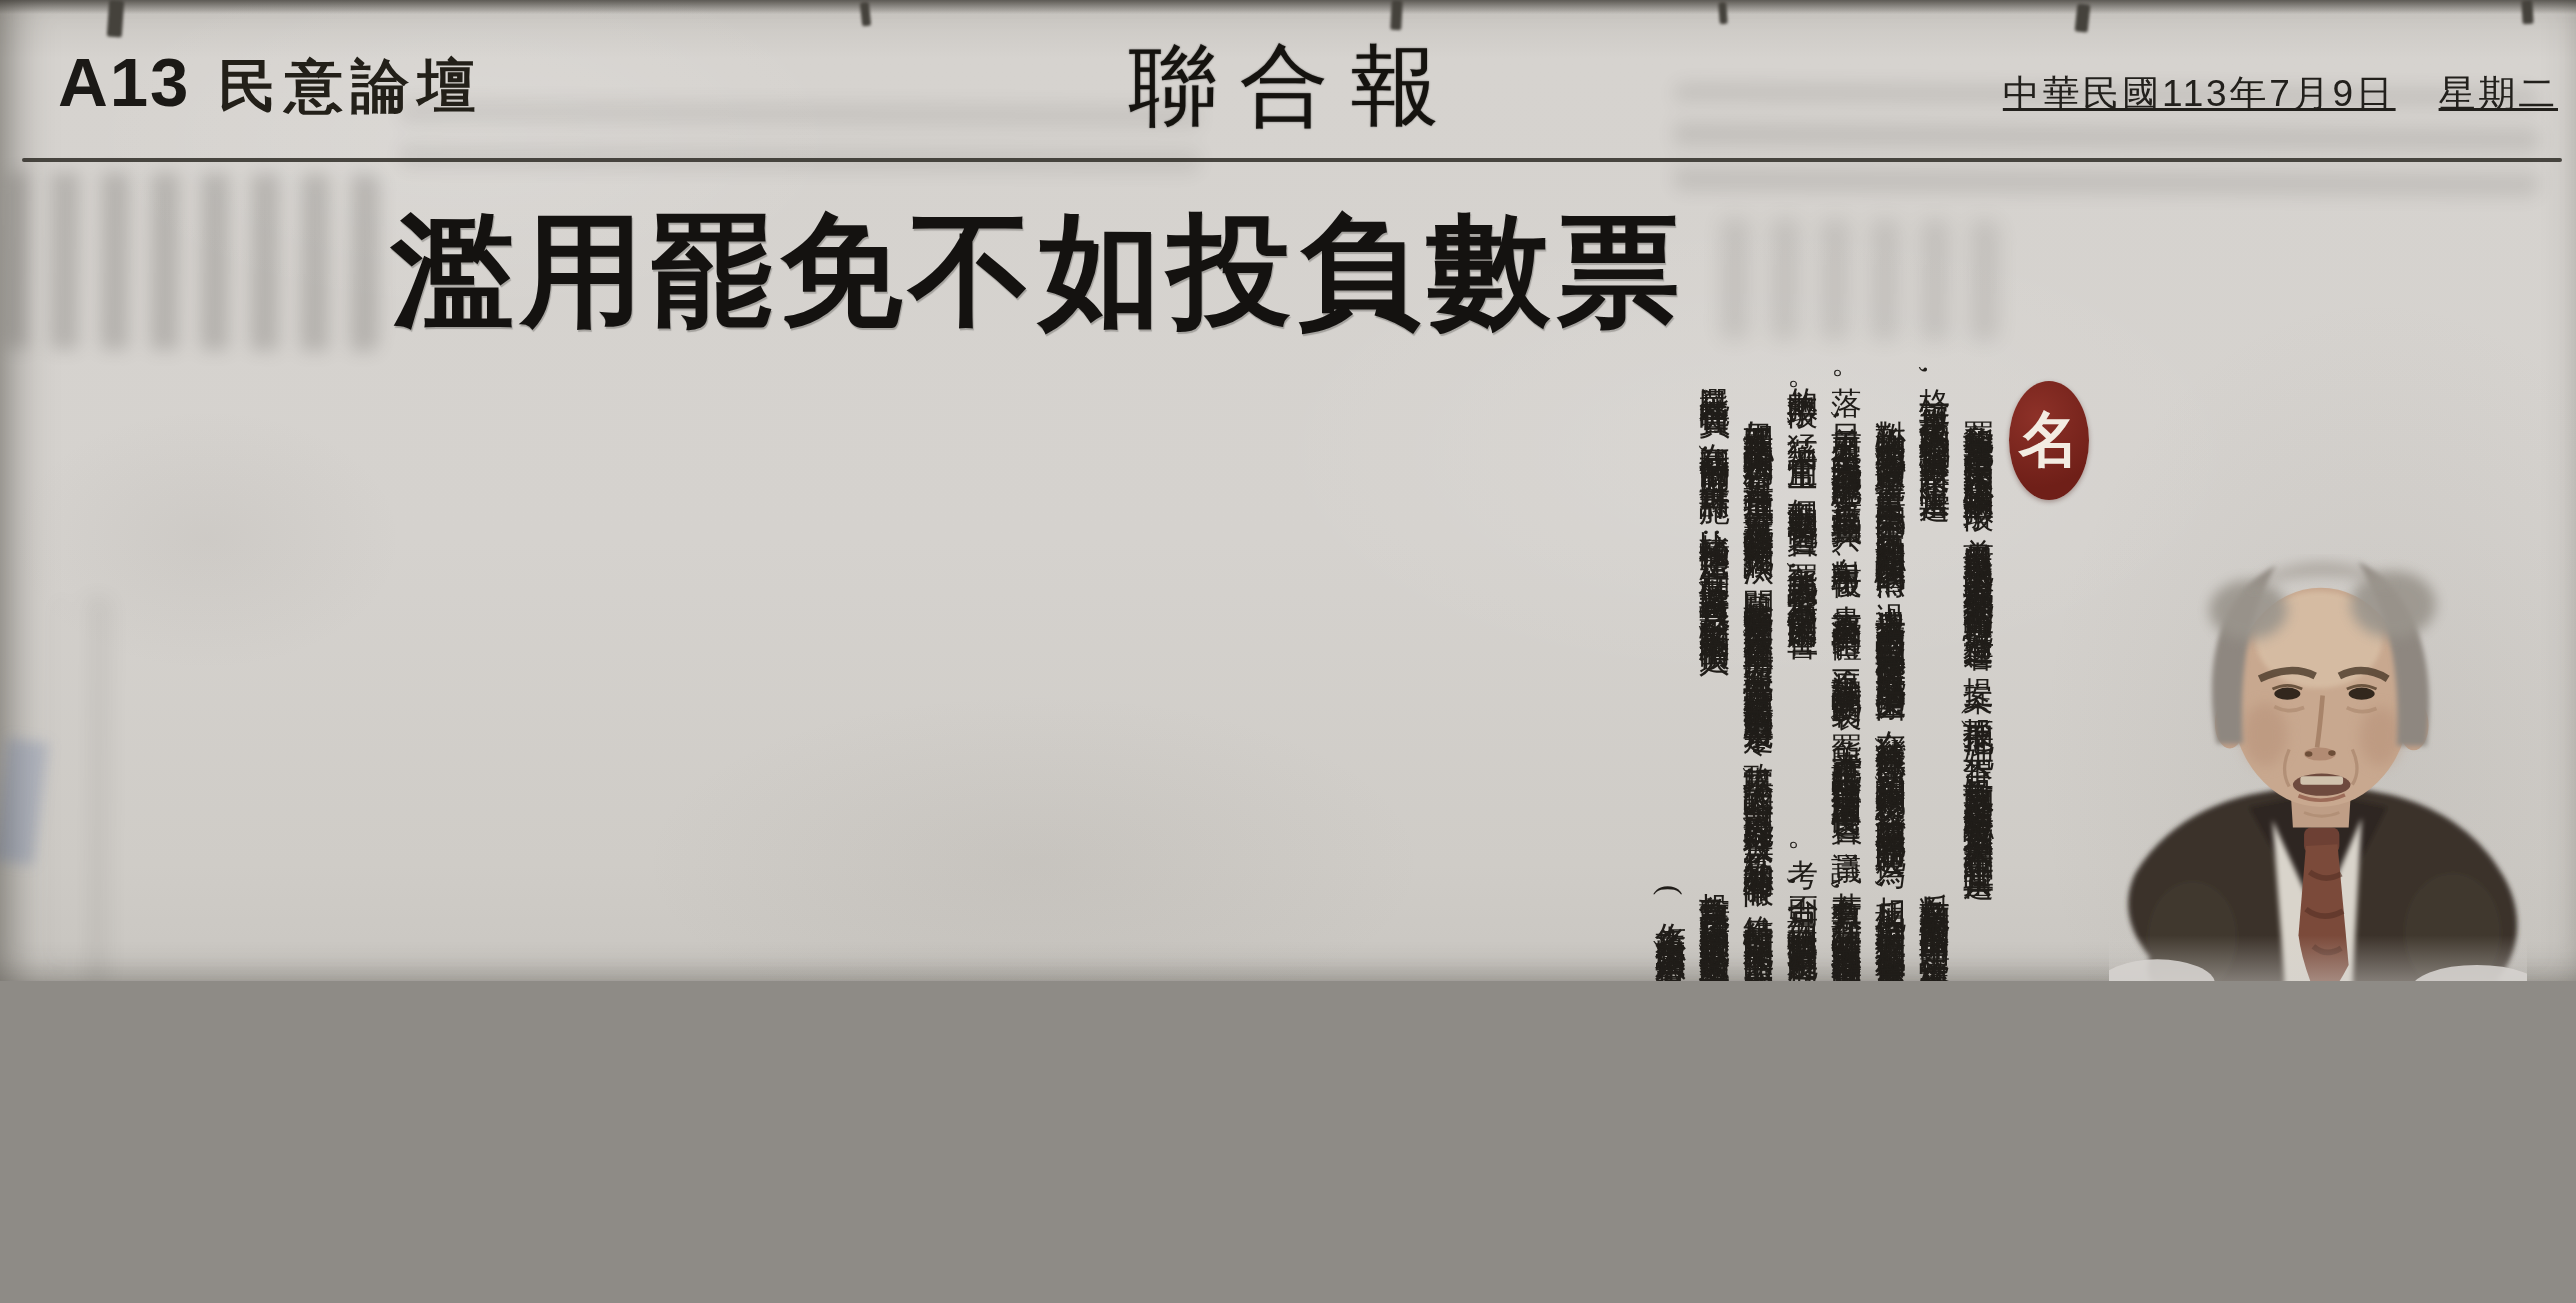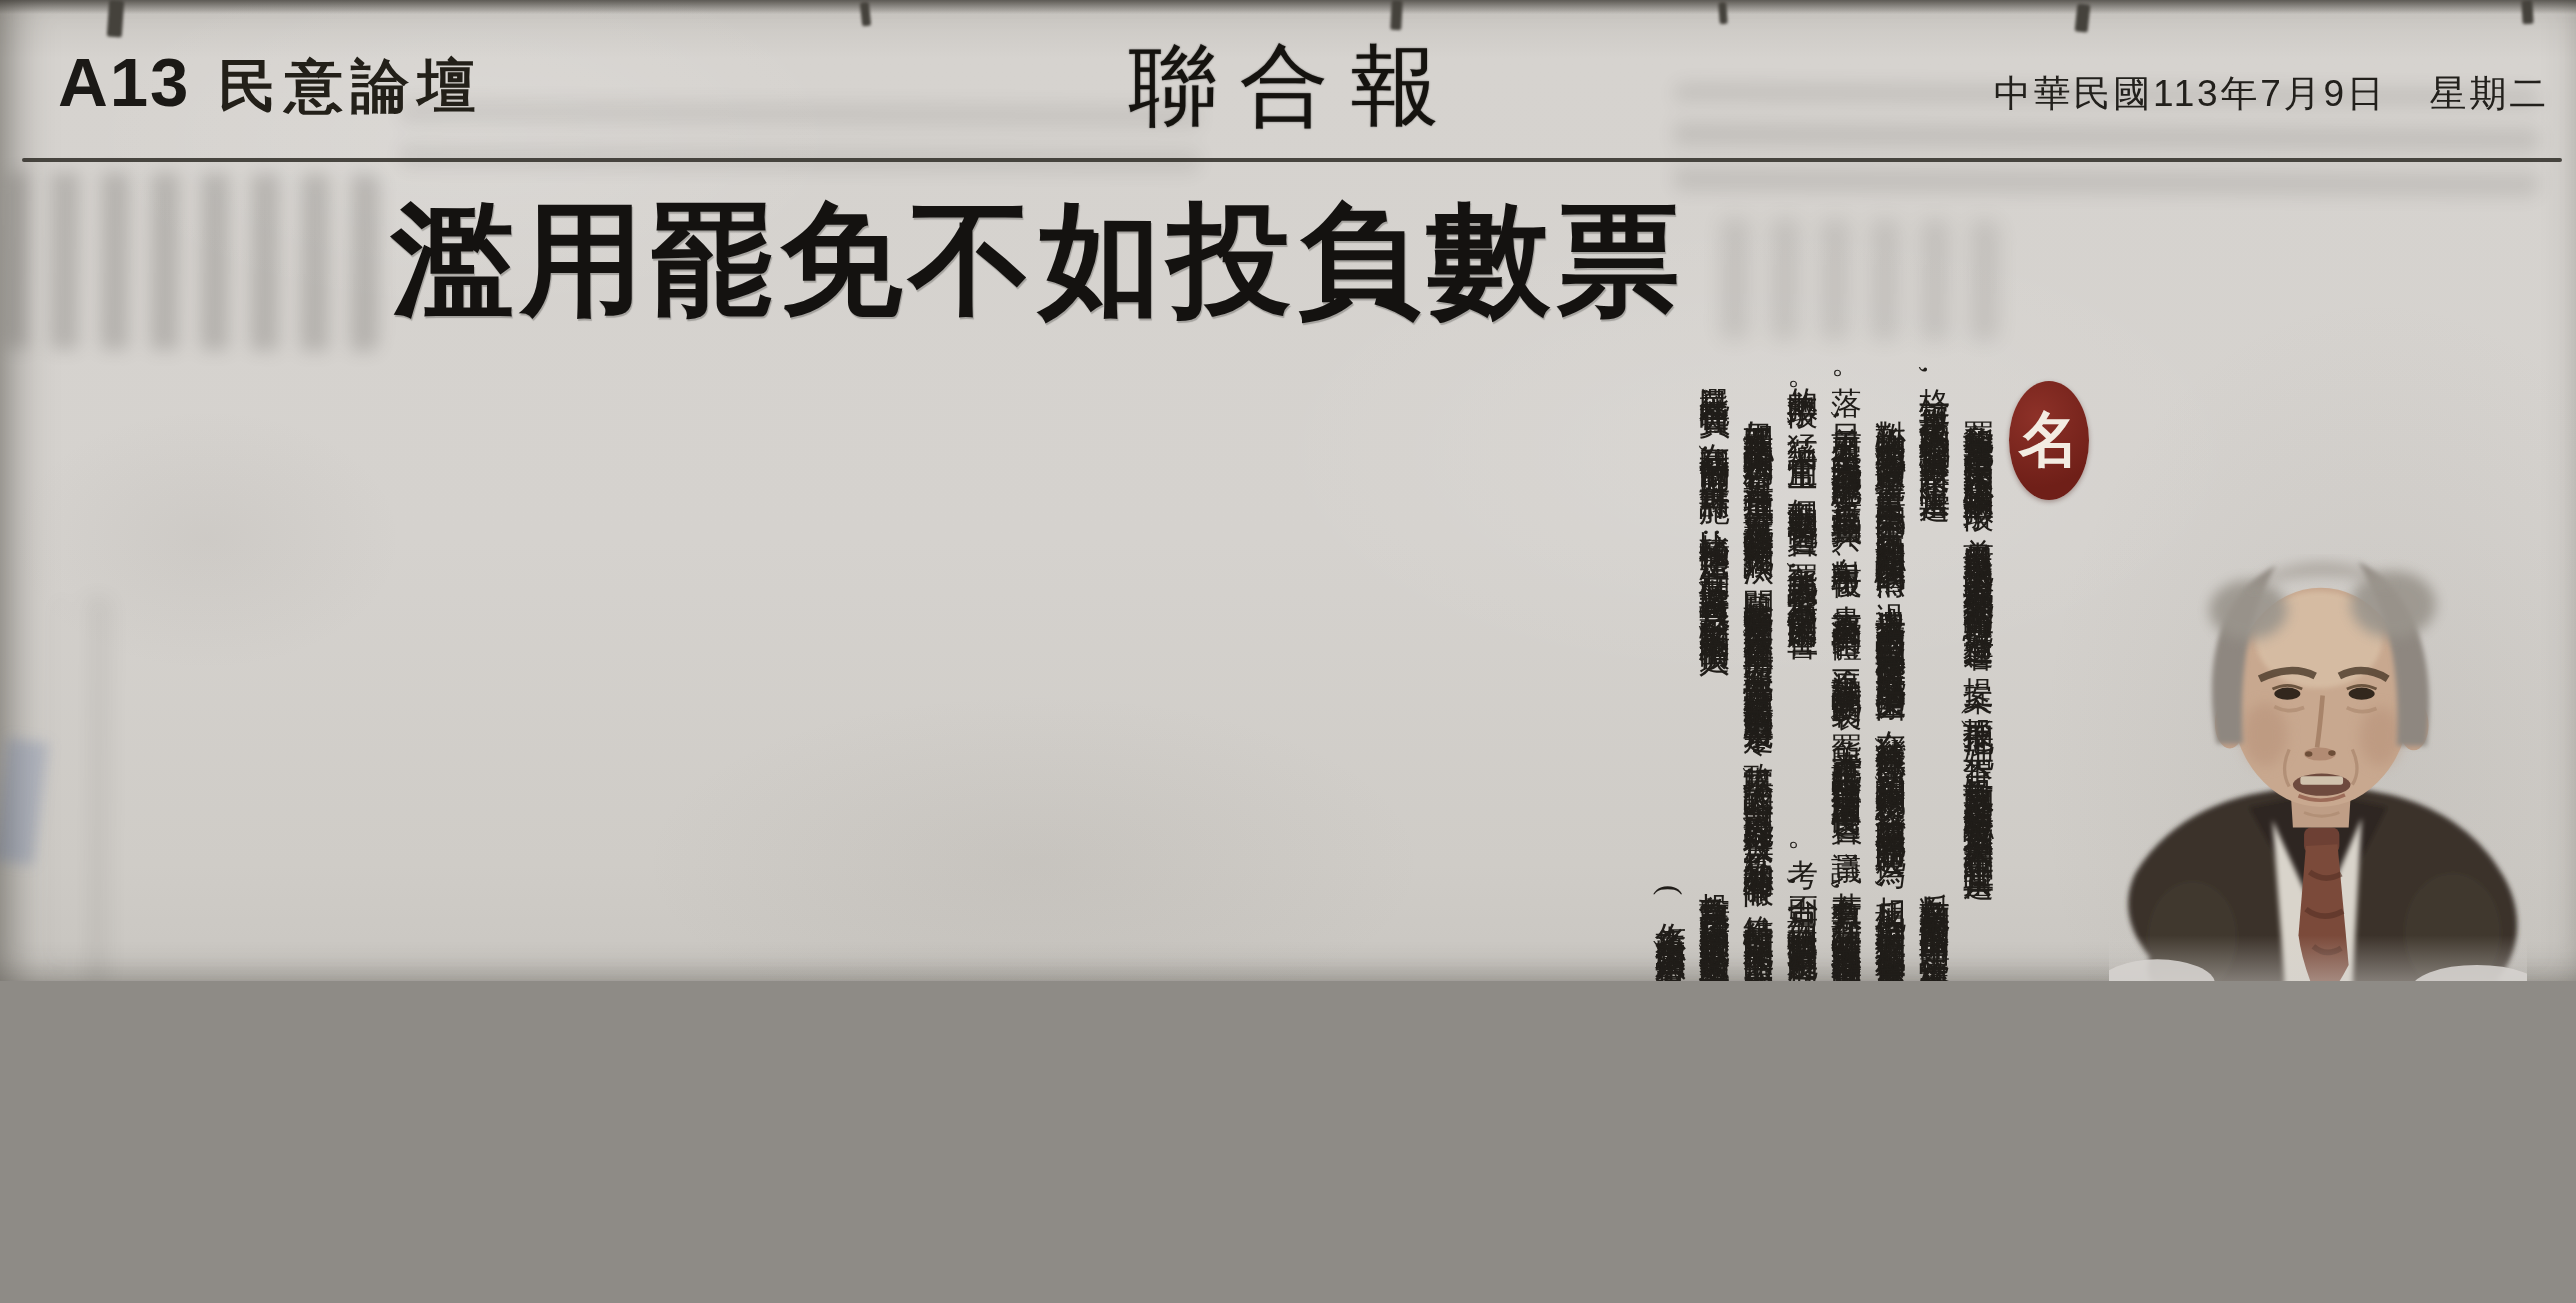--- a/index.html
+++ b/index.html
@@ -28,42 +28,42 @@
   .staple { position:absolute; background:#45423c; filter:blur(1.4px); border-radius:2.8px; }
 
   
   #header-left { position:absolute; left:58px; top:43px; display:flex; align-items:baseline;
     font-family:"Liberation Sans", sans-serif; }
   #edition { font-size:69px; font-weight:700; letter-spacing:1.9px; color:#1b1916; }
   #section { font-size:58px; font-weight:700; letter-spacing:8.4px; margin-left:28px; color:#232019; }
   #masthead { position:absolute; left:1109px; top:26px; width:372px; text-align:center;
     font-size:89px; font-weight:400; letter-spacing:22px; color:#15130f;
     text-shadow:0 0 1.9px rgba(0,0,0,.55); }
-  #date-line { position:absolute; right:35px; top:69px; font-family:"Liberation Sans", sans-serif;
-    font-size:37px; font-weight:500; letter-spacing:2.8px; color:#22201c; white-space:nowrap; }
+  #date-line { position:absolute; right:26px; top:69px; font-family:"Liberation Sans", sans-serif;
+    font-size:37px; font-weight:500; letter-spacing:2.8px; color:#22201c; white-space:nowrap;text-decoration:underline; }
   #date-line .gap { display:inline-block; width:43px; }
   #header-rule { position:absolute; top:158px; left:22px; right:22px; height:3.7px;
     background:#2e2b26; opacity:.85; border-radius:1.9px; }
 
   
   .ghost { position:absolute; pointer-events:none; border-radius:9.3px;
     transform:scaleX(-1) rotate(-.4deg); }
   .ghost.cols { background:repeating-linear-gradient(90deg, rgba(44,41,37,.55) 0 28px, rgba(44,41,37,0) 28px 50px); }
   .ghost.rows { background:repeating-linear-gradient(0deg, rgba(44,41,37,.5) 0 24px, rgba(44,41,37,0) 24px 45px); }
   .g1 { left:7.4px;   top:173px;  width:372px; height:177px; opacity:.34; filter:blur(8.4px); }
   .g2 { left:400px; top:82px;   width:800px; height:89px;  opacity:.16; filter:blur(9.3px); }
   .g3 { left:1674px;top:86px;   width:865px; height:108px; opacity:.22; filter:blur(9.3px); }
   .g4 { left:1711px;top:219px;  width:288px; height:121px; opacity:.20; filter:blur(10.2px); }
   .g5 { left:2055px;top:1069px; width:502px; height:223px; opacity:.13; filter:blur(11px); }
   .g6 { left:56px;  top:595px;  width:56px;  height:391px; opacity:.10; filter:blur(9.3px); }
   #blue-smudge { position:absolute; left:0; top:740px; width:41px; height:123px;
     background:rgba(72,96,152,.24); filter:blur(6.5px); transform:rotate(7deg); }
 
   
-  #headline { position:absolute; left:391px; top:179px;
+  #headline { position:absolute; left:391px; top:190px;
     font-family:"Liberation Sans", sans-serif; font-size:123px; font-weight:800;
     letter-spacing:6.5px; color:#141210; white-space:nowrap;
     text-shadow:0.9px 1.9px 0.9px rgba(20,18,15,.25); }
 
   
   #fame-badge { position:absolute; left:2009px; top:381px; width:80px; height:119px;
     border-radius:50%; background:radial-gradient(circle at 35% 30%, #8d3128, #6f1f18 72%);
     display:flex; align-items:center; justify-content:center;
     box-shadow:0 1.9px 5.6px rgba(60,20,15,.35); }
   #fame-badge .ch { font-size:60px; font-weight:700; color:#f3ece2; font-family:"Liberation Serif",serif; }

